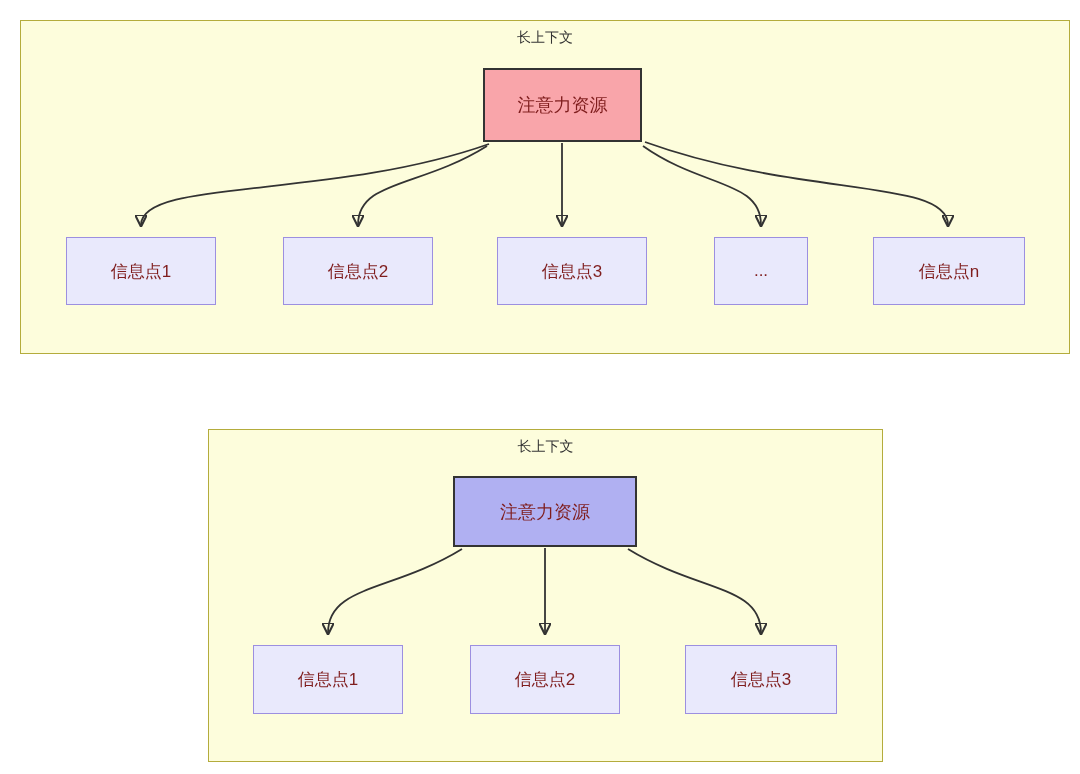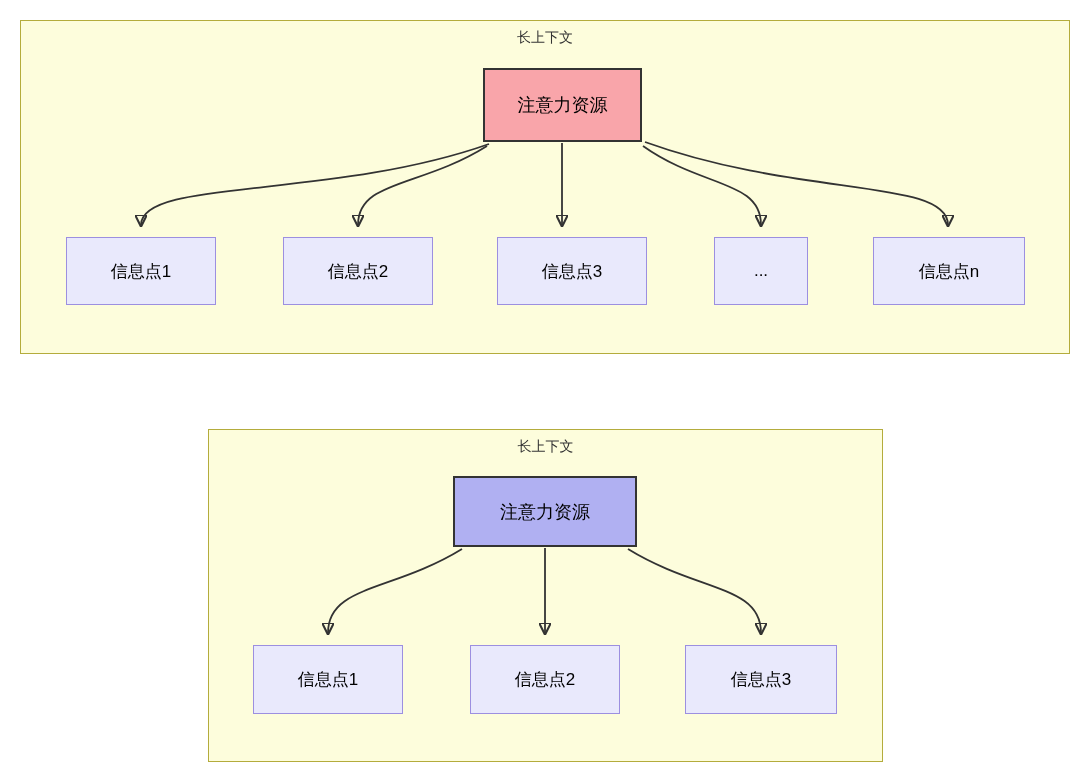--- a/index.html
+++ b/index.html
@@ -13,21 +13,21 @@
     border:1.5px solid #b4ac3c;
     box-sizing:border-box;
   }
   .container-title{
     position:absolute;top:8px;left:0;right:0;
     text-align:center;font-size:14px;color:#333;
   }
   .node{
     position:absolute;box-sizing:border-box;
     display:flex;align-items:center;justify-content:center;
-    font-size:17px;color:#000000;
+    font-size:17px;color:#7f1d1d;
   }
   .attention{
     border:2.5px solid #333333;
     font-size:18px;
   }
   .attention-pink{background:#f9a5aa;}
   .attention-blue{background:#b0b0f2;}
   .info{
     background:#e9e9fc;
     border:1.5px solid #9c8fe0;

